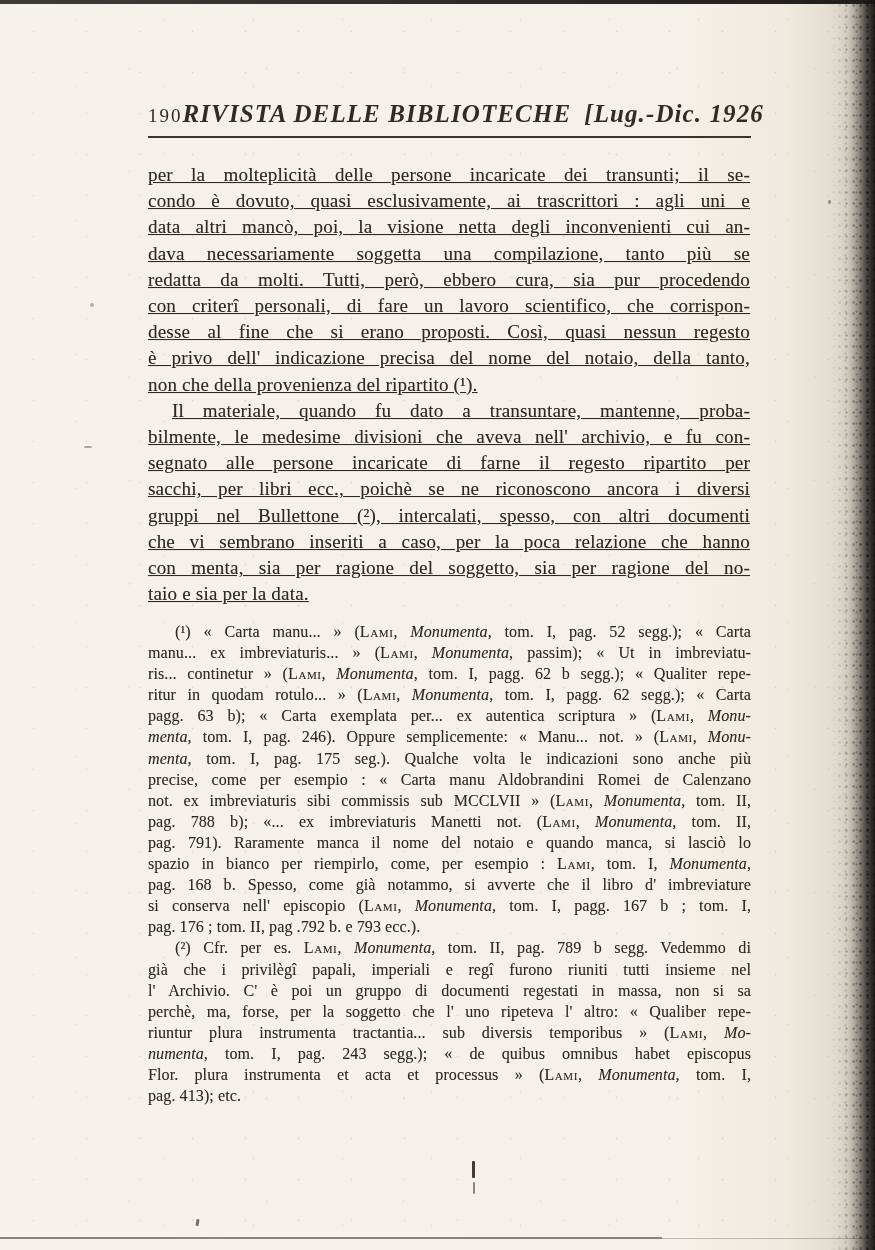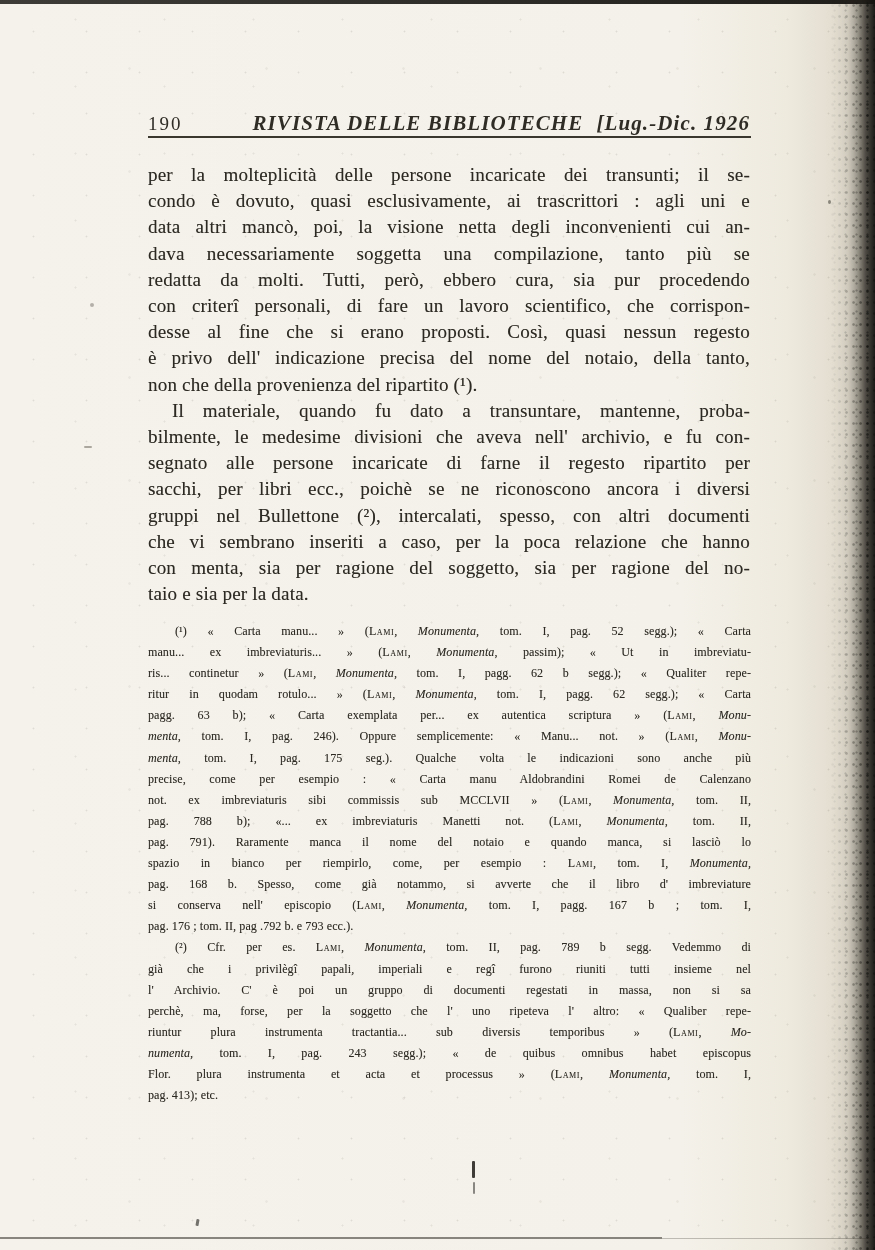--- a/index.html
+++ b/index.html
@@ -35,42 +35,43 @@
       radial-gradient(circle, rgba(18,17,14,0.5) 0.7px, transparent 1.5px),
       linear-gradient(to right, rgba(45,42,36,0) 0%, rgba(45,42,36,0.22) 40%, rgba(34,31,26,0.66) 72%, rgba(20,19,16,0.96) 100%);
     background-size: 7px 11px, 11px 7px, 100% 100%;
     -webkit-mask-image:linear-gradient(to right, transparent 0%, rgba(0,0,0,0.45) 45%, #000 80%);
             mask-image:linear-gradient(to right, transparent 0%, rgba(0,0,0,0.45) 45%, #000 80%);
   }
   .bottom-line-a { position:absolute; top:1237px; left:0; width:662px; height:2px; background:rgba(45,42,36,0.55); z-index:4; }
   .bottom-line-b { position:absolute; top:1238px; left:662px; width:213px; height:1px; background:rgba(45,42,36,0.28); z-index:4; }
 
   .page-header {
-    position:absolute; left:148px; top:111px; width:602px; z-index:2;
+    position:absolute; left:148px; top:100px; width:602px; z-index:2;
     display:flex; justify-content:space-between; align-items:baseline;
   }
   .pagenum { font-size:19px; letter-spacing:2px; color:#2e2c25; }
   .running-title {
-    font-style:italic; font-weight:bold; font-size:21px; letter-spacing:1.1px;
+    font-style:italic; font-weight:bold; font-size:25px; letter-spacing:1.1px;
     color:#2e2c25; white-space:nowrap;
   }
   .running-title .issue { margin-left:13px; }
   .header-rule {
     position:absolute; left:148px; top:136px; width:603px; height:0; z-index:2;
     border-top:2.5px solid #3a372e;
   }
 
   .body-text {
     position:absolute; left:148px; top:162px; width:602px; z-index:2;
     font-size:19px; line-height:26.2px; letter-spacing:0.2px;
     text-shadow:0.2px 0.2px 0.3px rgba(43,41,34,0.35);
+    text-decoration:underline;
   }
   .footnotes {
     position:absolute; left:148px; top:621px; width:603px; z-index:2;
-    font-size:12px; line-height:21.1px; letter-spacing:0.1px;
+    font-size:16px; line-height:21.1px; letter-spacing:0.1px;
     text-shadow:0.2px 0.2px 0.3px rgba(43,41,34,0.3);
   }
   .line { text-align:justify; text-align-last:justify; }
   .line.flush { text-align-last:left; }
   .line.indent { text-indent:24px; }
   .footnotes .line.indent { text-indent:27px; }
   .sc { font-variant:small-caps; letter-spacing:0.6px; }
   i { font-style:italic; }
 
   .ink-mark { position:absolute; z-index:3; background:rgba(30,28,24,0.85); border-radius:1px; }

